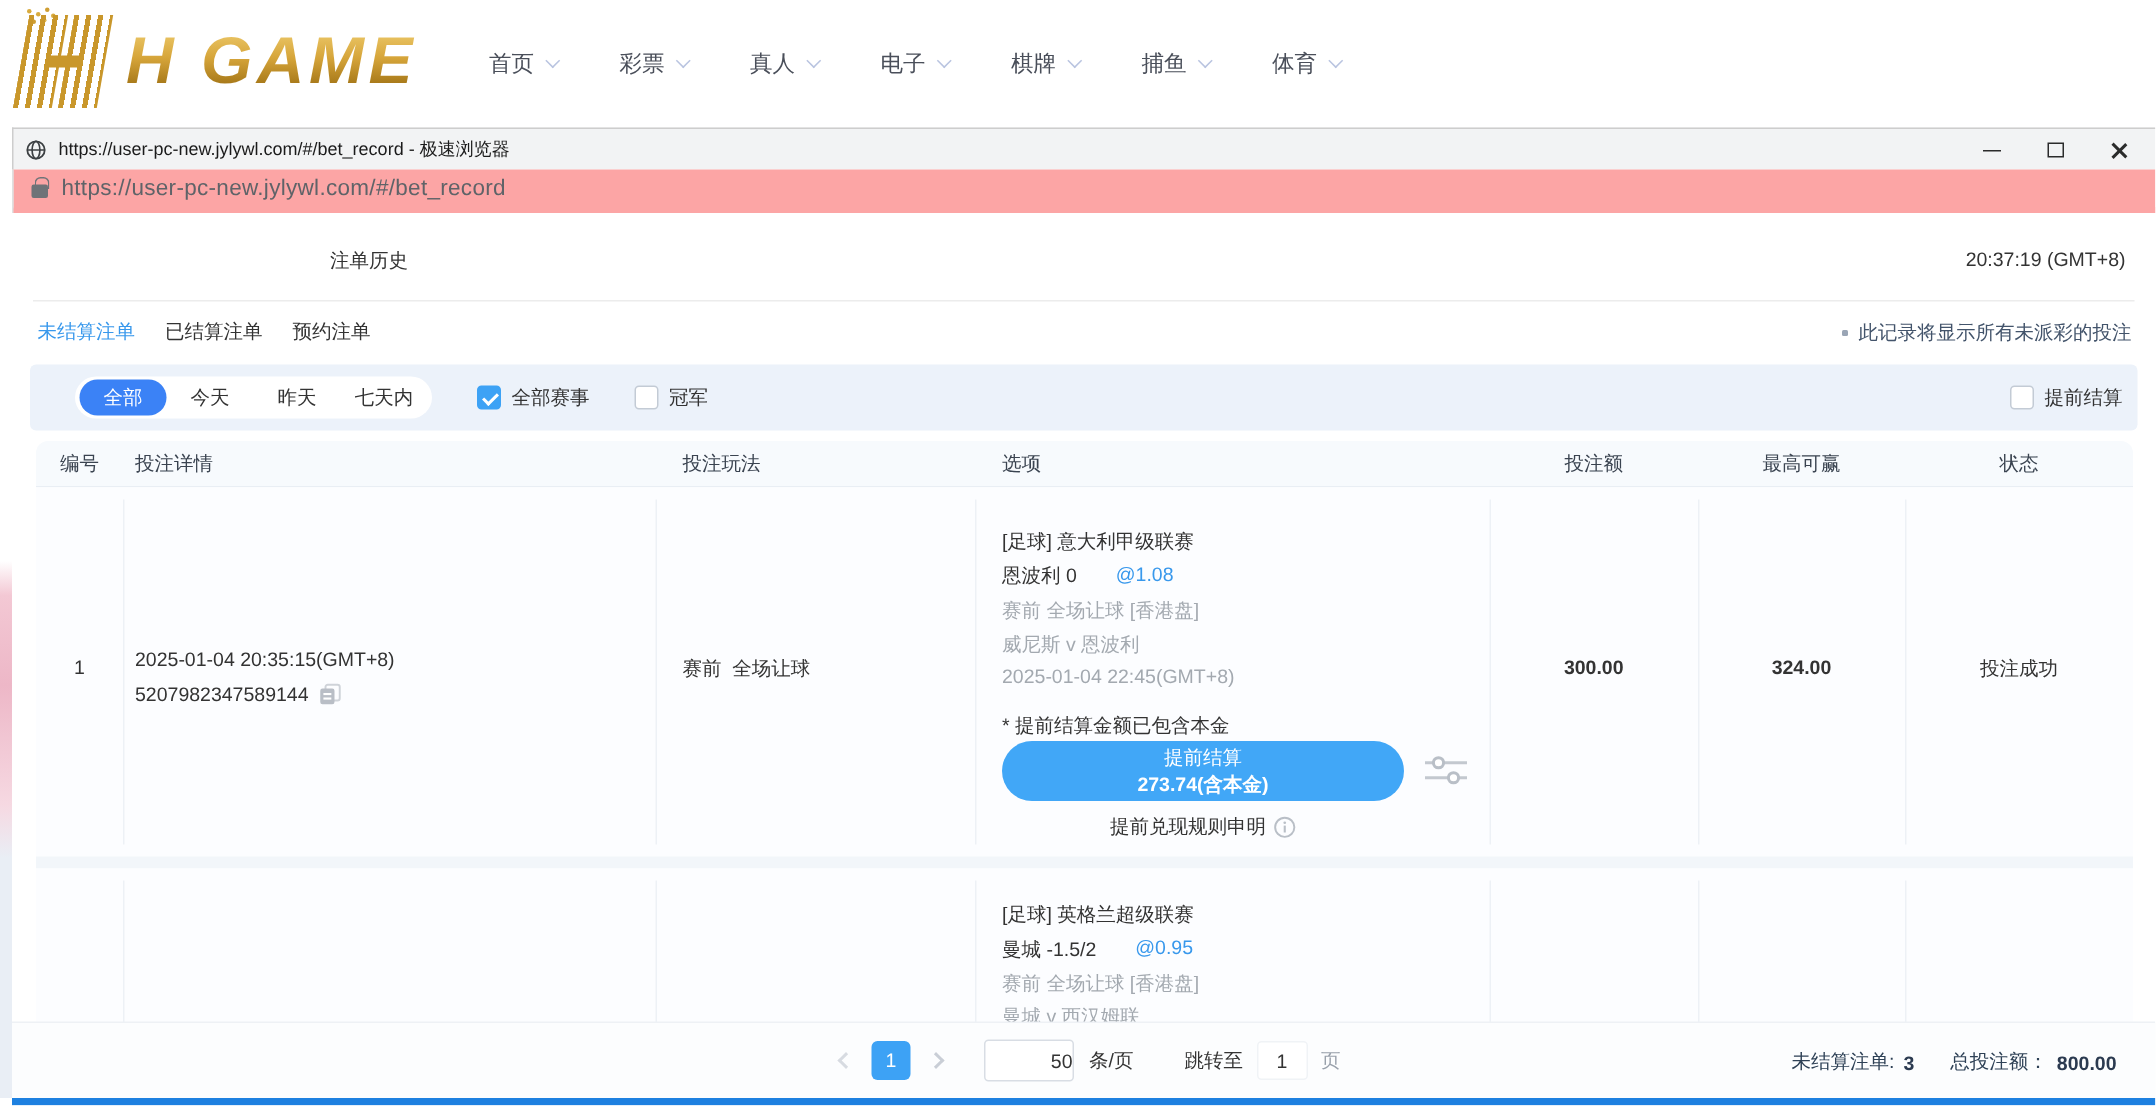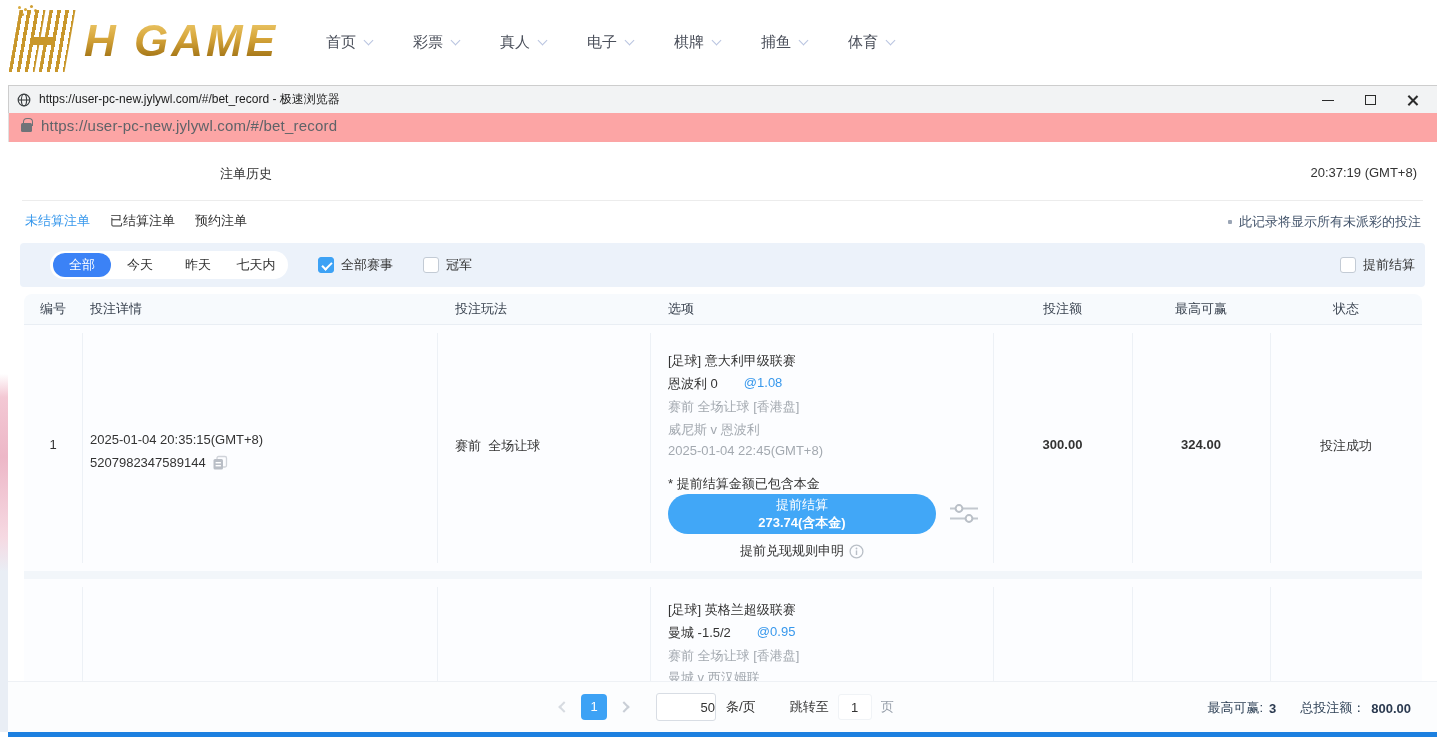--- a/index.html
+++ b/index.html
@@ -334,21 +334,21 @@
         <span class="pg-active">1</span>
         <span class="pg-chev pg-next"></span>
         <input class="pg-size-input" value="50" style="">
         <span class="pg-size-label">条/页</span>
         <span class="pg-jump-label">跳转至</span>
         <input class="pg-jump-input" value="1" style="">
         <span class="pg-page-unit">页</span>
       </div>
       <div class="totals">
         <div class="t-group">
-          <span>最高可赢:</span>
+          <span>未结算注单:</span>
           <span class="t-val">3</span>
         </div>
         <div class="t-group">
           <span>总投注额：</span>
           <span class="t-val">800.00</span>
         </div>
       </div>
     </div>
   </div>
 

